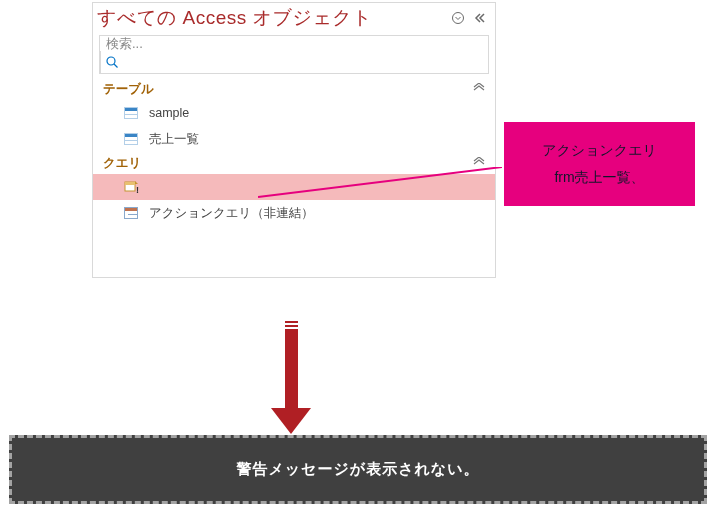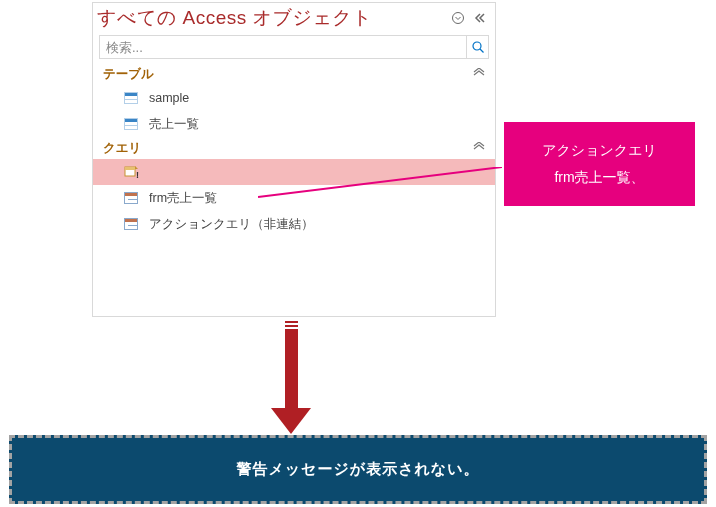--- a/index.html
+++ b/index.html
@@ -2,35 +2,35 @@
 <html><head>
   <meta charset="utf-8">
   <style>
     * { margin:0; padding:0; box-sizing:border-box; }
     body {
       font-family:"Meiryo","Yu Gothic","Hiragana Kaku Gothic ProN",sans-serif;
       background:#fff; width:716px; height:507px; position:relative; font-size:13px;
     }
     
     .pane {
-      position:absolute; left:92px; top:2px; width:404px; height:315px;
+      position:absolute; left:92px; top:2px; width:404px; height:276px;
       background:#fff; border:1px solid #d9d9d9;
     }
     .pane-header {
       height:30px; display:flex; align-items:center; padding:0 6px 0 4px;
       border-bottom:0px solid #d9d9d9;
     }
     .pane-title {
       flex:1; color:#a92b2b; font-size:19px; letter-spacing:0.5px; white-space:nowrap;
     }
     .pane-btn { width:18px; height:18px; color:#6a6a6a; display:flex;
       align-items:center; justify-content:center; cursor:pointer; }
     .pane-btn + .pane-btn { margin-left:4px; }
 
-    .search-row { display:flex; margin:2px 6px 4px 6px; border:1px solid #d9d9d9; }
+    .search-row { display:flex; margin:2px 6px 4px 6px; border:1px solid #d9d9d9;flex-direction:column; }
     .search-box {
       flex:1; height:22px; background:#fff; border:none; outline:none;
       padding:0 6px; font:inherit; color:#444;
     }
     .search-box::placeholder { color:#888; }
     .search-go {
       width:22px; height:22px; background:#fff; border-left:1px solid #d9d9d9;
       display:flex; align-items:center; justify-content:center; color:#0072c6;
     }
 
@@ -65,38 +65,38 @@
     .ic-form { width:14px; height:12px; border:1px solid #8aa9cc; background:#fff; position:relative;}
     .ic-form::before{content:"";position:absolute;left:0;right:0;top:0;height:3px;background:#c0724e;}
     .ic-form::after{content:"";position:absolute;left:3px;right:0;top:6px;border-top:1px solid #8aa9cc;}
 
     
     .connector{position:absolute;left:258px;top:167px;width:244px;height:40px;pointer-events:none;}
 
     
     .callout{
       position:absolute; left:504px; top:122px; width:191px; height:84px;
-      background:#e6007e; color:#ffffff; display:flex; align-items:center;
+      background:#e6007e; color:#0f172a; display:flex; align-items:center;
       justify-content:center; text-align:center; font-size:14px; padding:0 10px;
       line-height:1.9;
     }
 
     
     .arrow{position:absolute;left:280px;top:321px;width:22px;height:113px;
       display:flex;flex-direction:column;align-items:center;}
     .arrow-shaft{width:13px;flex:1;background:#b01f24;}
     .arrow-tail{width:13px;height:10px;background:repeating-linear-gradient(
         to bottom,#b01f24 0,#b01f24 2px,transparent 2px,transparent 4px);}
     .arrow-head{width:0;height:0;border-left:20px solid transparent;
       border-right:20px solid transparent;border-top:26px solid #b01f24;}
 
     
     .result-box{
       position:absolute; left:9px; top:435px; width:698px; height:69px;
-      border:3px dashed #a3a3a3; background:#0c4a6e; color:#fff; font-weight:bold;
+      border:3px dashed #a3a3a3; background:#404040; color:#fff; font-weight:bold;
       display:flex; align-items:center; justify-content:center; font-size:15px;
       letter-spacing:1px;
     }
   </style>
 </head>
 <body>
 
 <div class="pane">
 
   <div class="pane-header">
@@ -161,26 +161,20 @@
           <path d="M11 1 L14 4 L11 4 Z" fill="#c59330"></path>
           <text x="12" y="13" font-size="9" fill="#333" font-weight="bold">!</text>
         </svg>
     </span>
   </div>
 
   <div class="item">
     <span class="ico">
         <span class="ic-form"></span>
       </span>
-    <span class="txt">frm売上一覧</span>
-  </div>
-  <div class="item">
-    <span class="ico">
-        <span class="ic-form"></span>
-      </span>
     <span class="txt">アクションクエリ（非連結）</span>
   </div>
 </div>
 
 <svg class="connector" viewBox="0 0 244 40">
   <line x1="0" y1="30" x2="244" y2="0" stroke="#e6007e" stroke-width="2"></line>
 </svg>
 
 <div class="callout">
   <div>

